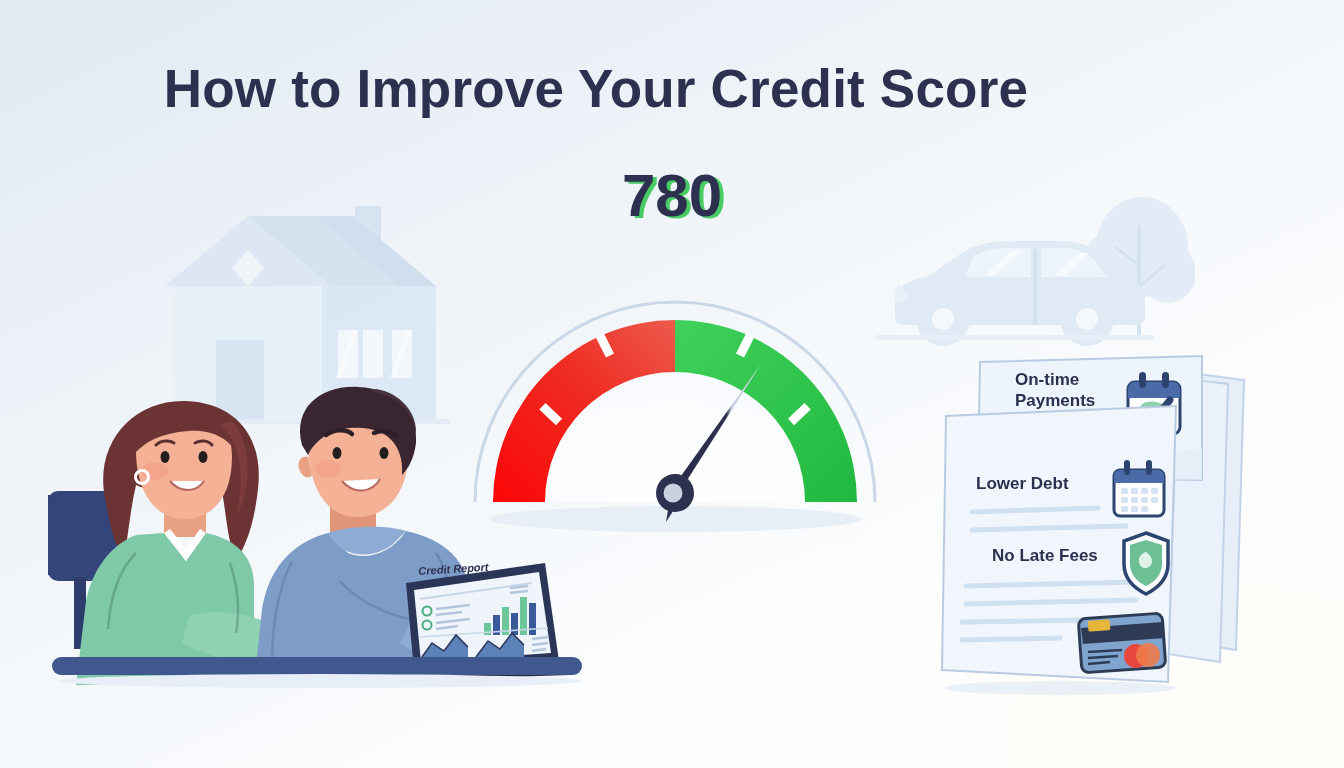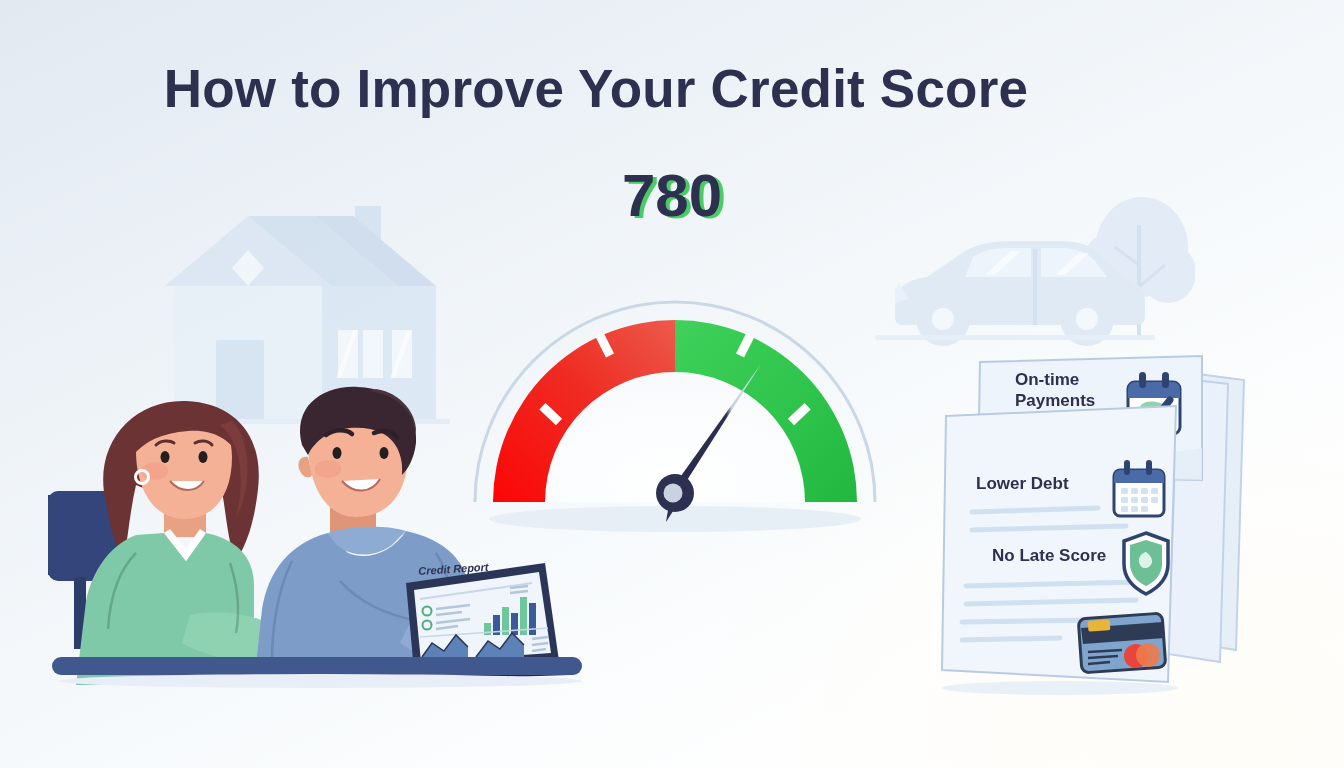--- a/index.html
+++ b/index.html
@@ -379,16 +379,16 @@
       <circle cx="68" cy="43" r="12" fill="#ef7a4a" opacity=".9"></circle>
     </g>
 
     <ellipse cx="120" cy="338" rx="118" ry="7" fill="#e7eef7" opacity=".9"></ellipse>
   </svg>
 
   <div id="doc-text-layer">
     <div class="dlabel" id="dl-0">On-time
 Payments</div>
     <div class="dlabel" id="dl-1">Lower Debt</div>
-    <div class="dlabel" id="dl-2">No Late Score</div>
+    <div class="dlabel" id="dl-2">No Late Fees</div>
   </div>
 
 </div>
 
 </body></html>

